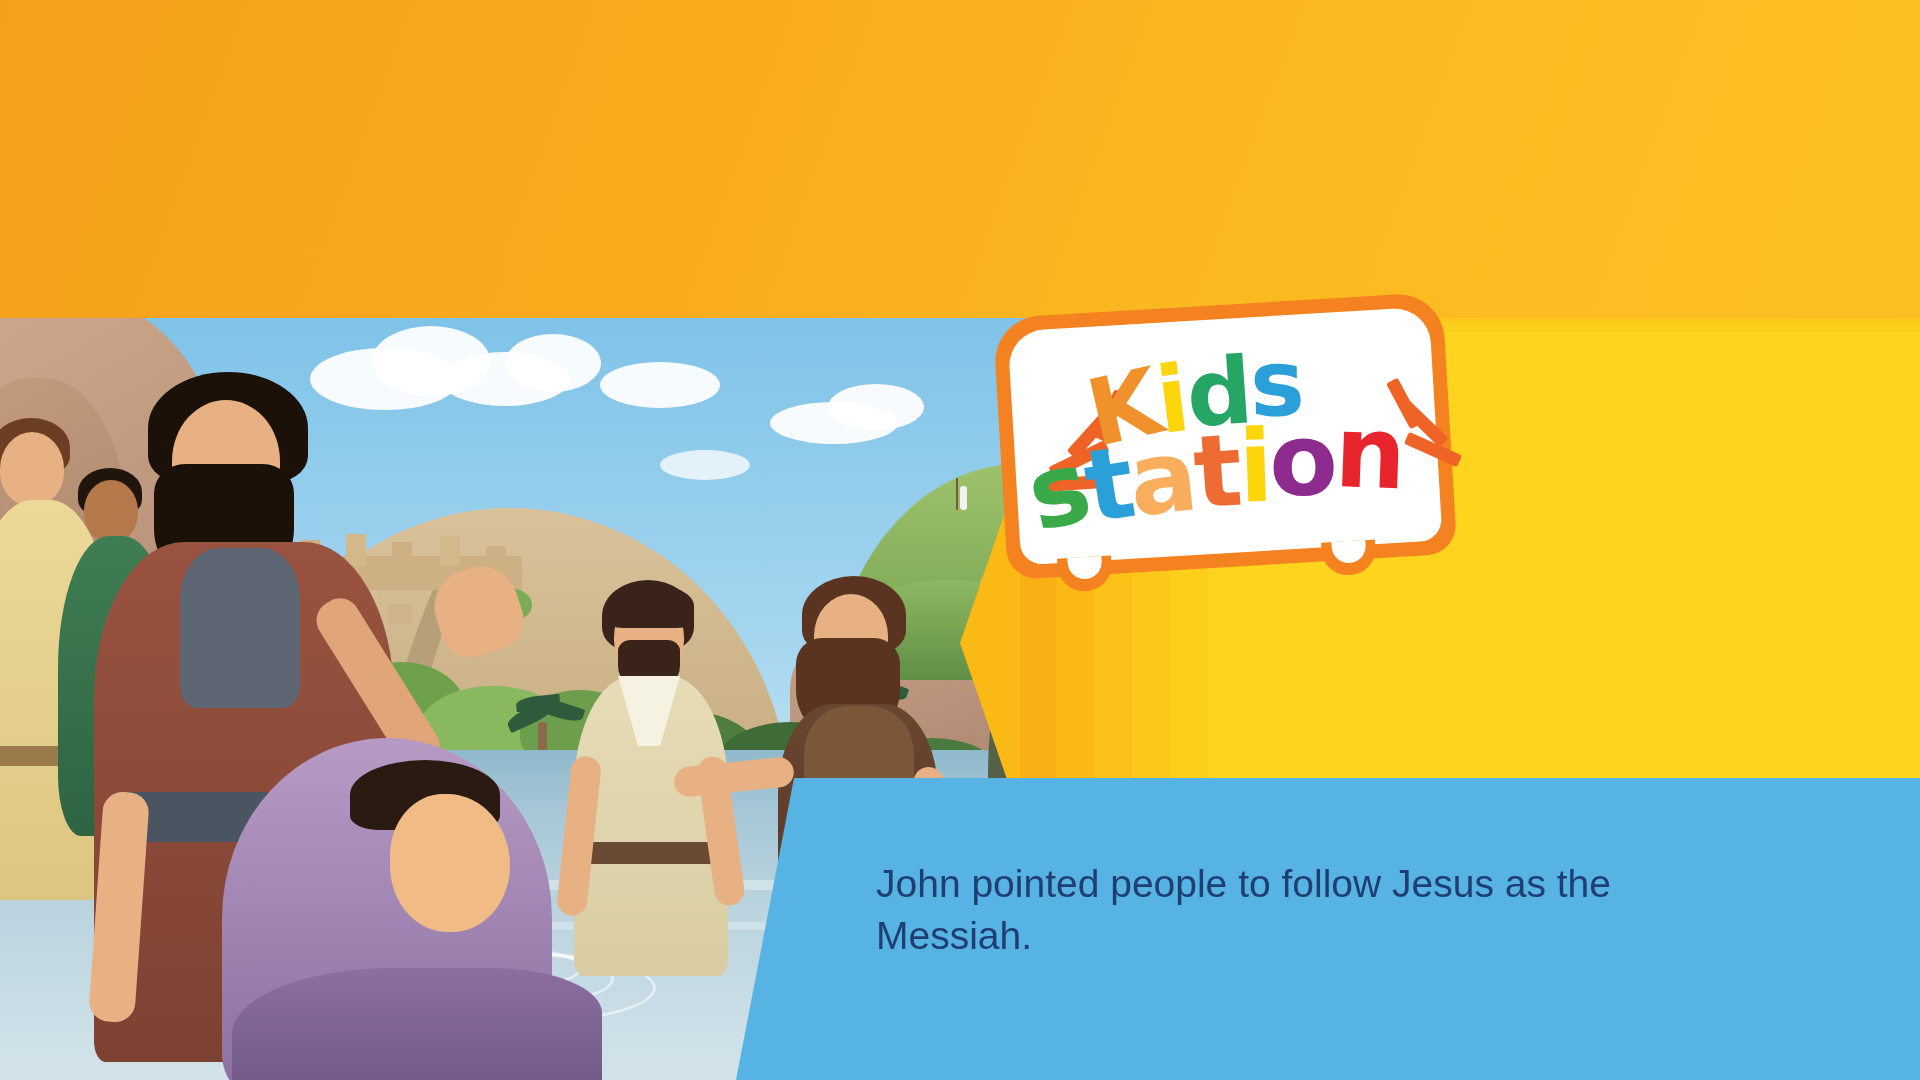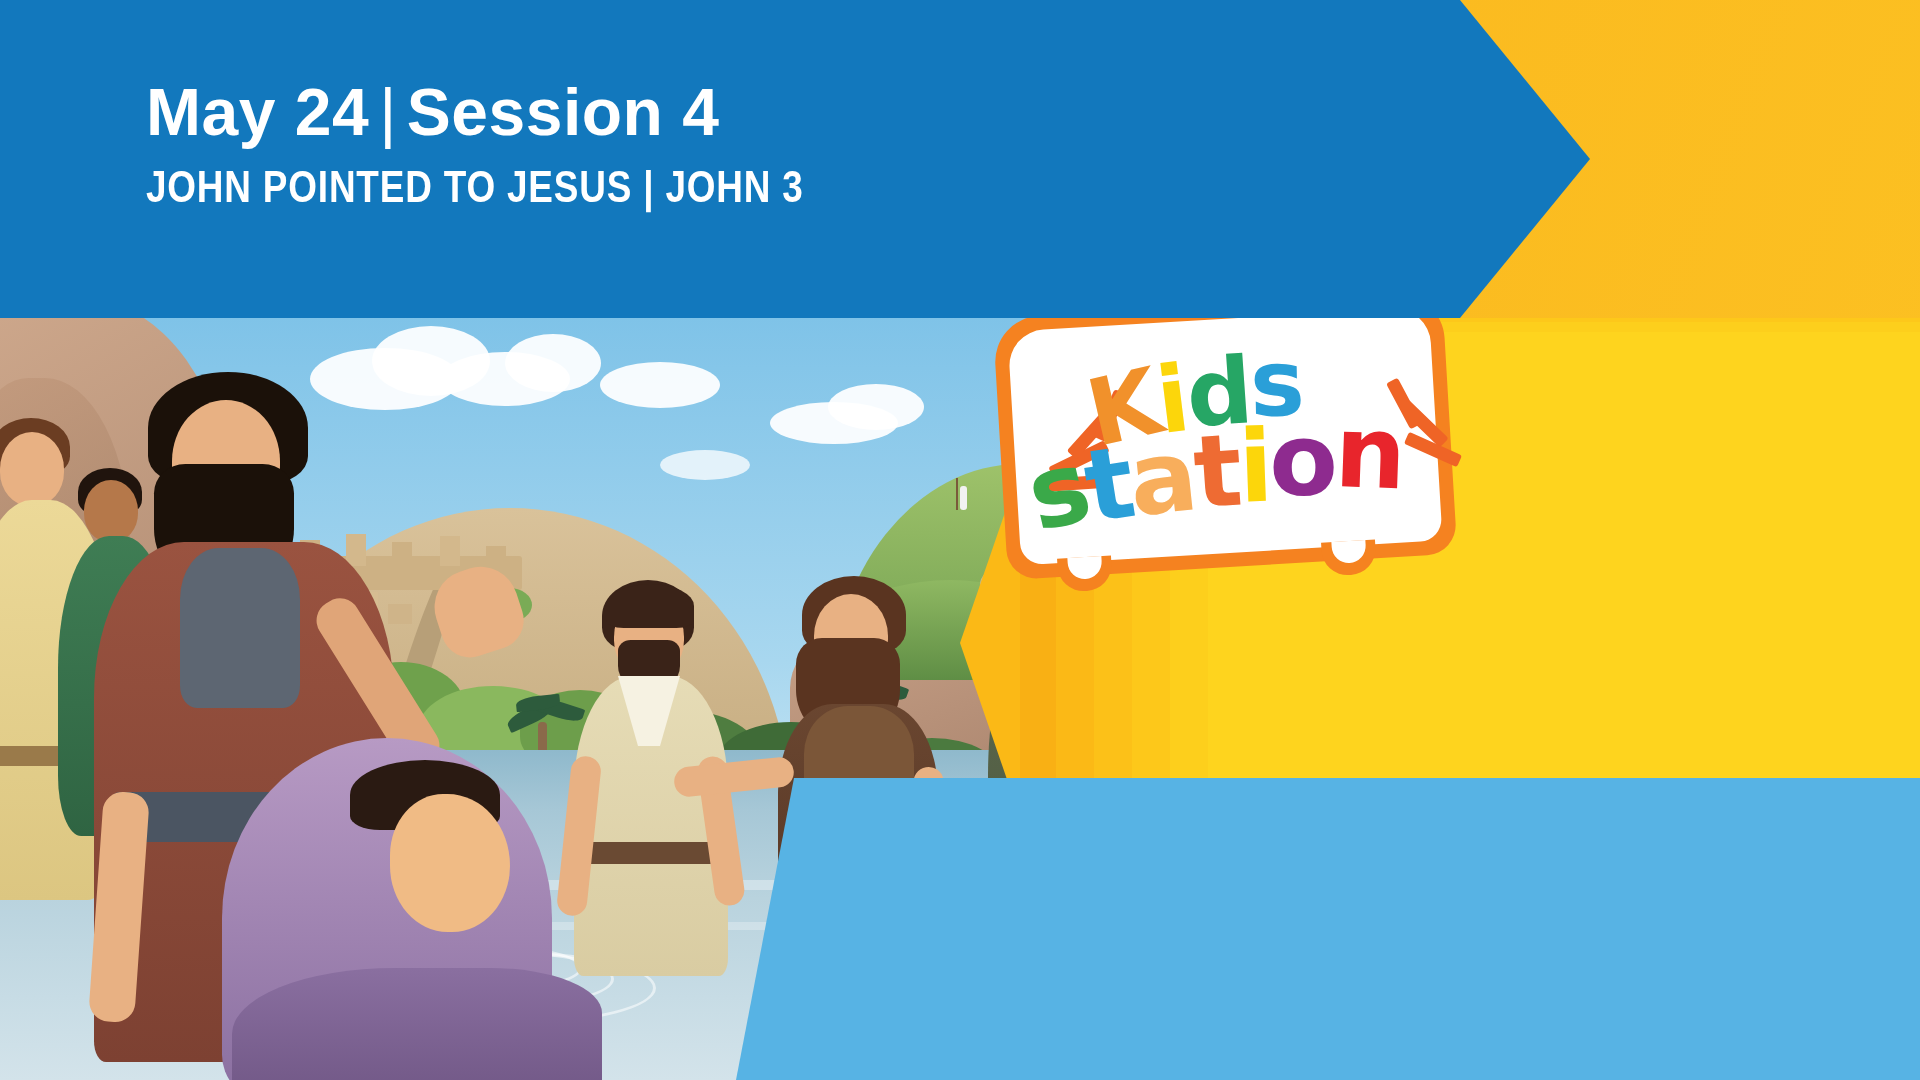--- a/index.html
+++ b/index.html
@@ -256,27 +256,20 @@
     <div class="ray" style="left:84px;top:104px;width:52px;height:13px;transform:rotate(-66deg);"></div>
 
     <div class="ray" style="left:378px;top:92px;width:52px;height:13px;transform:rotate(62deg);"></div>
     <div class="ray" style="left:396px;top:112px;width:56px;height:13px;transform:rotate(44deg);"></div>
     <div class="ray" style="left:404px;top:138px;width:58px;height:13px;transform:rotate(24deg);"></div>
 
     <div class="word kids" id="word-kids"><span style="color: rgb(241, 145, 43); transform: rotate(-4deg);">K</span><span style="color: rgb(252, 214, 11); transform: rotate(2deg);">i</span><span style="color: rgb(38, 166, 101); transform: rotate(5deg);">d</span><span style="color: rgb(42, 159, 216); transform: rotate(8deg);">s</span></div>
     <div class="word station" id="word-station"><span style="color: rgb(58, 169, 73); transform: rotate(-6deg);">s</span><span style="color: rgb(42, 159, 216); transform: rotate(-2deg);">t</span><span style="color: rgb(248, 174, 92); transform: rotate(1deg);">a</span><span style="color: rgb(238, 107, 51); transform: rotate(3deg);">t</span><span style="color: rgb(252, 214, 11); transform: rotate(5deg);">i</span><span style="color: rgb(142, 43, 143); transform: rotate(7deg);">o</span><span style="color: rgb(232, 37, 44); transform: rotate(9deg);">n</span></div>
   </div>
 
-  <div class="header">
-    <div class="header-inner">
-      <div class="hdr-line1">
-        <span>May 24</span><span class="sep">|</span><span>Session 4</span>
-      </div>
-      <div class="hdr-line2">JOHN POINTED TO JESUS | JOHN 3</div>
-    </div>
-  </div>
 
   <div class="story">
     <div class="story-inner">
+      <div class="story-body">John pointed people to follow Jesus as the Messiah.</div>
     </div>
   </div>
 
 </div>
 
 </body></html>

